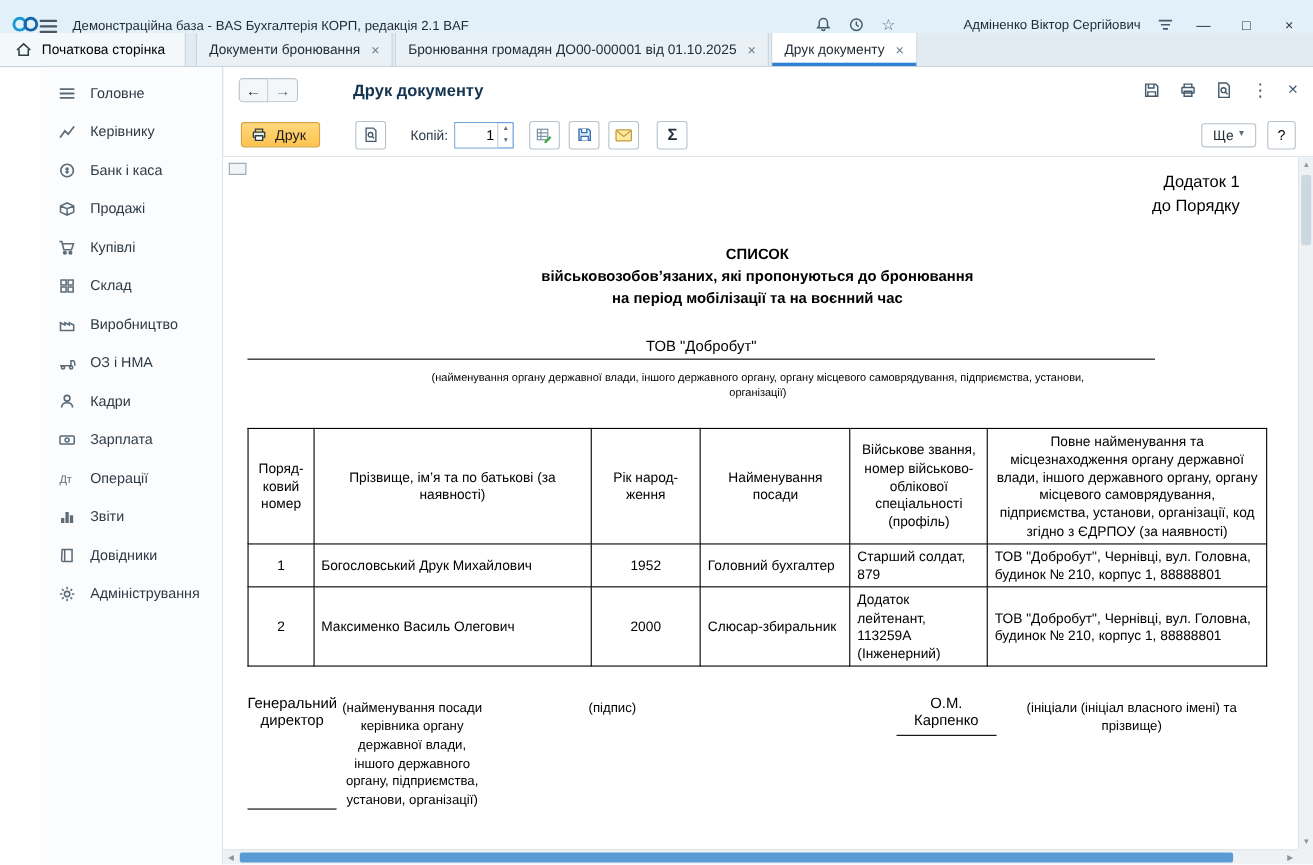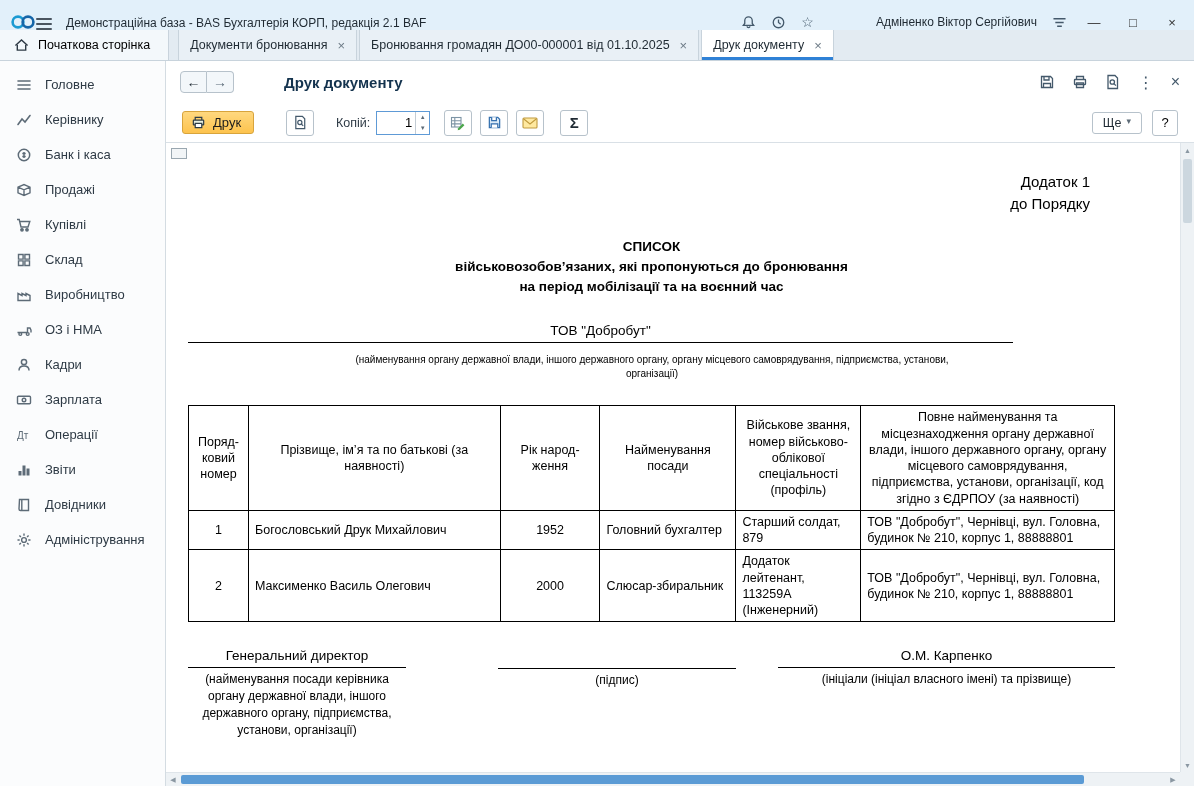--- a/index.html
+++ b/index.html
@@ -26,21 +26,21 @@
               background:#f3f8fb; border-right:1px solid #c8d3dc; font-size:12.5px;
               color:#000000; cursor:pointer; margin-right:7px; }
   .tab { display:flex; align-items:center; gap:8px; padding:0 11px; font-size:12.5px;
          color:#1f2a33; background:#e9f0f6; border-right:1px solid #c8d3dc;
          border-left:1px solid #c8d3dc; margin-left:2px; position:relative; cursor:pointer; white-space:nowrap; }
   .tab.active { background:#ffffff; }
   .tab.active::after { content:""; position:absolute; left:0; right:0; bottom:0; height:3px; background:#2f81d6; }
   .tab-x { color:#6c7a86; font-size:13px; margin-left:2px; cursor:pointer; }
 
   
-  .main { flex:1; display:flex; min-height:0; }
+  .main { flex:1; display:flex; min-height:0;padding-left:37px; }
   .sidebar { width:165px; background:#fbfcfd; padding-top:6px; flex:0 0 auto; overflow:hidden; }
   .side-item { height:35px; display:flex; align-items:center; gap:11px; padding-left:14px;
                font-size:13px; color:#2e3a45; cursor:pointer; white-space:nowrap; }
   .side-icon { width:20px; height:20px; display:flex; align-items:center; justify-content:center;
                color:#5d6b77; flex:0 0 auto; font-size:15px; }
 
   .content { flex:1; display:flex; flex-direction:column; border-left:1px solid #d4dce2;
              background:#fff; min-width:0; }
 
   
@@ -77,36 +77,36 @@
               font-size:12.5px; color:#1f2a33; display:flex; align-items:flex-start; gap:5px; cursor:pointer; }
   .help-btn { width:26px; height:26px; border:1px solid #b7c2cb; background:#fff; border-radius:3px;
               display:flex; align-items:center; justify-content:center; font-size:13px; cursor:pointer; }
 
   
   .doc-area { flex:1; position:relative; min-height:0; background:#fff; }
   .doc-view { position:absolute; left:0; top:0; right:14px; bottom:14px; overflow:hidden; background:#fff; }
   .corner-box { position:absolute; left:5px; top:5px; width:16px; height:11px;
                 border:1px solid #9aa7b0; background:#f2f5f7; }
   .doc-content { padding:12px 0 0 22px; width:942px; color:#000; font-size:13px; }
-  .annex { text-align:right; padding-right:18px; font-size:15px; line-height:1.45; color:#000;margin-top:16px; }
+  .annex { text-align:right; padding-right:18px; font-size:15px; line-height:1.45; color:#000; }
   .doc-title { text-align:center; font-weight:bold; font-size:13.5px; line-height:1.5; width:927px; }
   .doc-title.first { margin-top:22px; }
   .org-line { margin-top:26px; width:825px; text-align:center; font-size:13.5px;
               border-bottom:1px solid #000; padding-bottom:4px; }
   .org-caption { width:620px; margin:10px 0 0 154px; text-align:center; font-size:10px; line-height:1.4; }
 
   table.doc-table { margin-top:24px; border-collapse:collapse; width:927px; font-size:12.5px; }
   .doc-table th, .doc-table td { border:1px solid #000; padding:3px 6px; vertical-align:middle;
                                  font-weight:normal; line-height:1.3; }
   .doc-table th { text-align:center; }
   .doc-table td.c { text-align:center; }
   .doc-table td.l { text-align:left; }
 
   .sig-row { margin-top:26px; width:927px; display:flex; align-items:flex-start; }
-  .sig-col { display:flex; flex-direction:column; }
+  .sig-col { display:flex; flex-direction:row; }
   .sig-line { border-bottom:1px solid #000; text-align:center; font-size:13.5px; padding-bottom:4px; }
   .sig-line.empty { height:21px; }
   .sig-cap { text-align:center; font-size:12px; line-height:1.4; margin-top:3px; }
   .stamp { margin:34px 0 0 30px; font-size:13.5px; }
 
   
   .vscroll { position:absolute; top:0; right:0; bottom:14px; width:14px; background:#eef2f5;
              border-left:1px solid #dfe5ea; }
   .vscroll .sb-arrow { height:14px; display:flex; align-items:center; justify-content:center;
                        font-size:7px; color:#8a97a2; cursor:pointer; }

